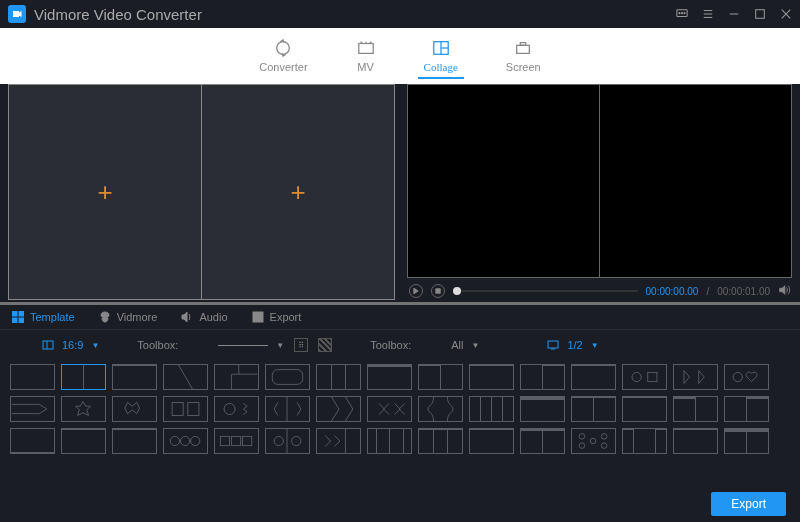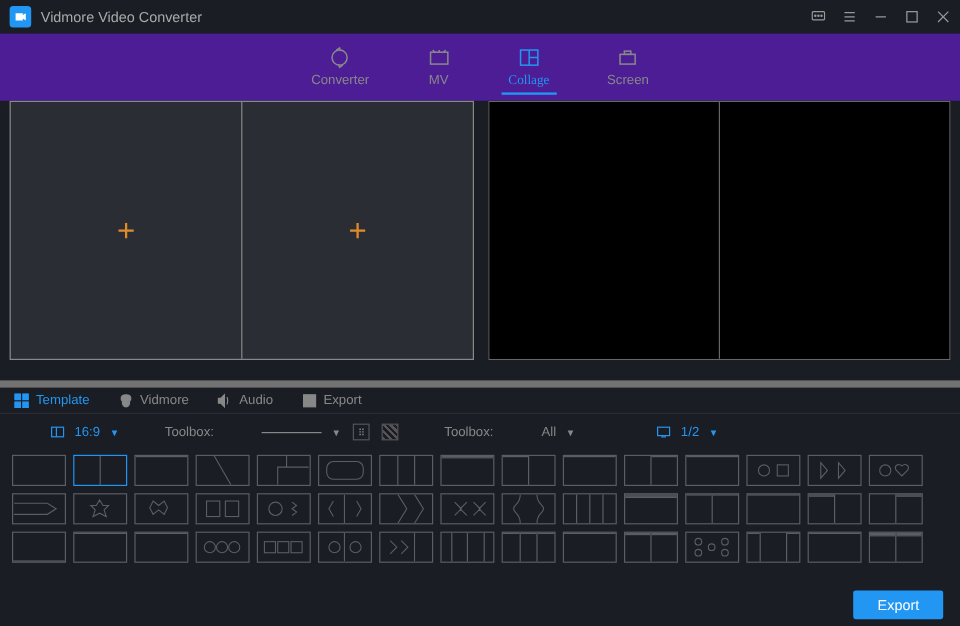--- a/index.html
+++ b/index.html
@@ -1,24 +1,24 @@
 <!DOCTYPE html>
 <html><head>
 <meta charset="utf-8">
 <style>
   * { box-sizing: border-box; margin: 0; padding: 0; }
   body { width: 800px; height: 522px; background: #1a1d24; font-family: "Segoe UI", Arial, sans-serif; color: #bbb; font-size: 12px; overflow: hidden; }
   .titlebar { height: 28px; display: flex; align-items: center; background: #1a1d24; padding: 0 8px; }
   .logo { width: 18px; height: 18px; background: #2196f3; border-radius: 3px; display: flex; align-items: center; justify-content: center; margin-right: 8px; }
   .logo svg { width: 12px; height: 12px; fill: white; }
-  .title { font-size: 12px; color: #aaa; flex: 1; }
+  .title { font-size: 15px; color: #aaa; flex: 1; }
   .winbtns { display: flex; gap: 14px; align-items: center; }
   .winbtn { width: 12px; height: 12px; cursor: pointer; display: flex; align-items: center; justify-content: center; color: #999; }
   .winbtn svg { width: 12px; height: 12px; stroke: #999; fill: none; stroke-width: 1.2; }
-  .maintabs { height: 56px; display: flex; justify-content: center; align-items: center; gap: 48px; background: #4c1d95; }
+  .maintabs { height: 56px; display: flex; justify-content: center; align-items: center; gap: 48px; background: #ffffff; }
   .mtab { display: flex; flex-direction: column; align-items: center; gap: 4px; cursor: pointer; color: #888; position: relative; }
   .mtab.active { color: #2196f3; font-family: Liberation Serif, serif; }
   .mtab.active::after { content: ""; position: absolute; bottom: -6px; left: -6px; right: -6px; height: 2px; background: #2196f3; }
   .mtab .micon { width: 20px; height: 18px; display: flex; align-items: center; justify-content: center; }
   .mtab .micon svg { stroke: currentColor; fill: none; stroke-width: 1.4; }
   .mtab span { font-size: 11px; }
   .workspace { display: flex; height: 216px; padding: 0 8px; gap: 12px; }
   .editor { flex: 1; border: 1px solid #888; display: flex; background: #2a2d33; }
   .slot { flex: 1; border-right: 1px solid #888; display: flex; align-items: center; justify-content: center; cursor: pointer; }
   .slot:last-child { border-right: none; }
@@ -27,21 +27,21 @@
   .previewbox { flex: 1; border: 1px solid #666; display: flex; background: #000; }
   .pvhalf { flex: 1; border-right: 1px solid #666; background: #000; }
   .pvhalf:last-child { border-right: none; }
   .transport { height: 22px; display: flex; align-items: center; gap: 8px; padding: 4px 2px 0; font-size: 10px; color: #888; }
   .pbtn { width: 14px; height: 14px; border: 1px solid #666; border-radius: 50%; display: flex; align-items: center; justify-content: center; cursor: pointer; }
   .pbtn svg { width: 6px; height: 6px; stroke: #888; fill: #888; }
   .seek { flex: 1; height: 2px; background: #333; position: relative; }
   .seek::before { content: ""; position: absolute; left: 0; top: -3px; width: 8px; height: 8px; background: #ddd; border-radius: 50%; }
   .tcur { color: #2196f3; }
   .tdur { color: #666; }
-  .subtabs { height: 28px; display: flex; align-items: center; gap: 24px; padding: 0 12px; border-top: 6px solid #737373; border-bottom: 1px solid #2a2d35; margin-top: 17px; }
+  .subtabs { height: 28px; display: flex; align-items: center; gap: 24px; padding: 0 12px; border-top: 3px solid #737373; border-bottom: 1px solid #2a2d35; margin-top: 2px; }
   .stab { display: flex; align-items: center; gap: 6px; cursor: pointer; font-size: 11px; color: #888; }
   .stab.active { color: #2196f3; }
   .stab svg { width: 12px; height: 12px; stroke: currentColor; fill: currentColor; }
   .toolbar { height: 30px; display: flex; align-items: center; gap: 10px; padding: 0 12px; font-size: 11px; color: #888; }
   .toolbar .sep { width: 18px; }
   .ddown { display: flex; align-items: center; gap: 8px; color: #2196f3; cursor: pointer; margin-left: 30px; }
   .ddown.plain { color: #888; }
   .caret { font-size: 8px; }
   .bline { width: 50px; height: 1px; background: #888; }
   .sq { width: 14px; height: 14px; border: 1px solid #555; display:flex; align-items:center; justify-content:center; font-size:8px; cursor:pointer; }
@@ -149,20 +149,40 @@
       </div>
     <div class="slot">
         <div class="plus">+</div>
       </div>
   </div>
   <div class="preview">
     <div class="previewbox">
       <div class="pvhalf"></div>
       <div class="pvhalf"></div>
     </div>
+    <div class="transport">
+      <div class="pbtn">
+          <svg viewBox="0 0 8 8">
+            <path d="M1 0l6 4-6 4z"></path>
+          </svg>
+        </div>
+      <div class="pbtn">
+          <svg viewBox="0 0 8 8">
+            <rect x="1" y="1" width="6" height="6"></rect>
+          </svg>
+        </div>
+      <div class="seek"></div>
+      <span class="tcur">00:00:00.00</span>
+        <span style="color:#666">/</span>
+        <span class="tdur">00:00:01.00</span>
+      <div style="cursor:pointer"><svg width="12" height="12" viewBox="0 0 14 14" stroke="#888" fill="none">
+            <path d="M2 5v4h3l3 3V2L5 5z" fill="#888"></path>
+            <path d="M10 4c1 1 1 5 0 6M12 2c2 2 2 8 0 10"></path>
+          </svg></div>
+    </div>
   </div>
 </div>
 
 <div class="subtabs">
   <div class="stab active">
     <svg class="sicon" viewBox="0 0 12 12">
         <rect x="0" y="0" width="5" height="5"></rect>
         <rect x="7" y="0" width="5" height="5"></rect>
         <rect x="0" y="7" width="5" height="5"></rect>
         <rect x="7" y="7" width="5" height="5"></rect>

